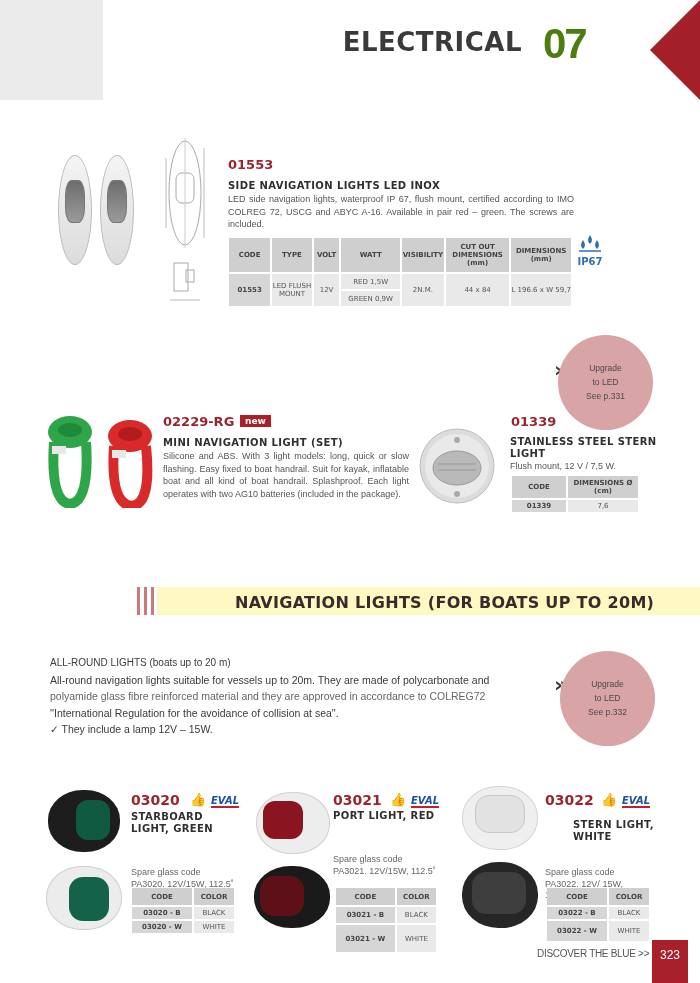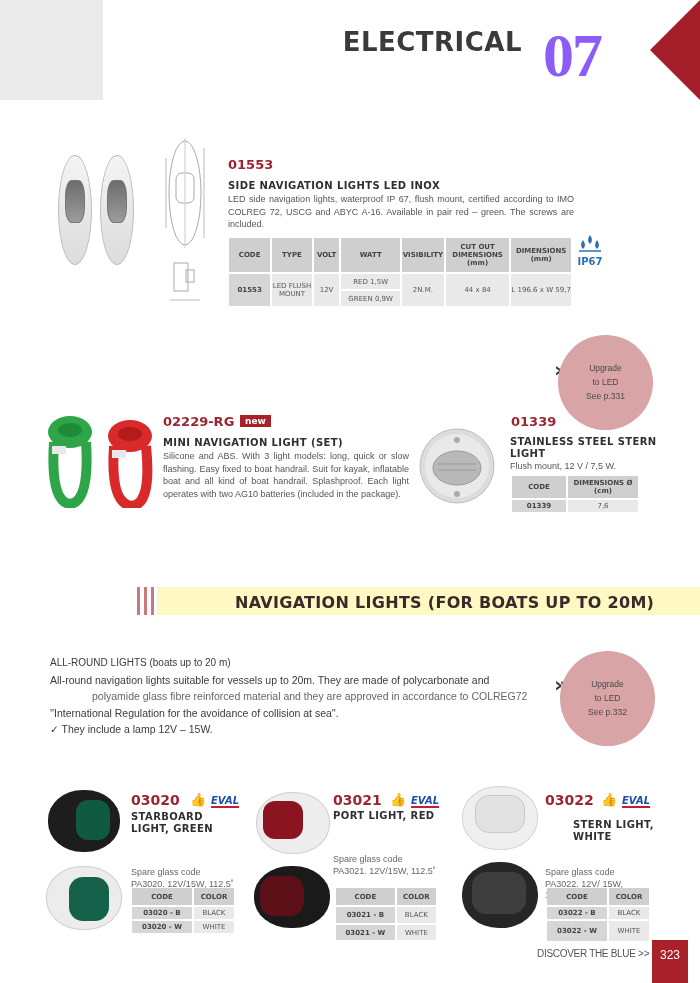--- a/index.html
+++ b/index.html
@@ -3,21 +3,21 @@
 <meta charset="utf-8">
 <style>
   * { box-sizing: border-box; margin: 0; padding: 0; }
   html, body { width: 700px; height: 983px; background: #ffffff; overflow: hidden; }
   body { position: relative; font-family: "Liberation Sans", sans-serif; color: #3a3a3a; }
 
   .grey-block { position: absolute; left: 0; top: 0; width: 103px; height: 100px; background: #ebebeb; }
   .hdr-title { position: absolute; right: 178px; top: 26px; text-align: right; color: #3a3a3a; font-family: "DejaVu Sans", sans-serif; }
   .hdr-title .l1 { font-size: 26px; font-weight: bold; letter-spacing: 0.5px; line-height: 32px; }
   .hdr-title .l2 { font-size: 27px; font-weight: normal; line-height: 32px; letter-spacing: 0.2px; }
-  .hdr-num { position: absolute; left: 543px; top: 20px; font-size: 62px; font-weight: bold; color: #8b5cf6; font-family: Liberation Serif, serif; letter-spacing: -2px; }
+  .hdr-num { position: absolute; left: 543px; top: 20px; font-size: 42px; font-weight: bold; color: #4d7c0f; font-family: Liberation Sans, sans-serif; letter-spacing: -2px; }
   .hdr-diamond { position: absolute; left: 650px; top: 0; width: 0; height: 0;
     border-top: 50px solid transparent; border-bottom: 50px solid transparent; border-right: 50px solid #a3202a; }
 
   .code { color: #9a2430; font-weight: bold; font-family: "DejaVu Sans", sans-serif; }
   .ptitle { font-weight: bold; font-family: "DejaVu Sans", sans-serif; color: #2f2f2f; letter-spacing: 0.4px; }
   .pdesc { color: #555; font-size: 9px; line-height: 12.5px; text-align: justify; }
 
   table.spec { border-collapse: separate; border-spacing: 2px; font-family: "DejaVu Sans", sans-serif; }
   table.spec th { background: #cfcfcf; color: #444; font-size: 7px; font-weight: bold; text-align: center; }
   table.spec td { background: #e9e9e9; color: #555; font-size: 7px; text-align: center; }
@@ -32,21 +32,21 @@
   .upgrade-arrow { position: absolute; font-size: 22px; font-weight: bold; color: #3a3a3a; font-family: "DejaVu Sans", sans-serif; letter-spacing: -6px; }
 
   .new-badge { position: absolute; background: #a8202a; color: #fff; font-size: 9px; font-weight: bold; padding: 1px 5px; font-family: "DejaVu Sans", sans-serif; }
 
   .section-bar { position: absolute; left: 134px; top: 587px; width: 566px; height: 28px; }
   .section-bar .stripe { position: absolute; top: 0; width: 3px; height: 28px; background: #c97a7c; }
   .section-bar .main { position: absolute; left: 23px; top: 0; right: 0; height: 28px; background: #fef9c3; }
   .section-bar .label { position: absolute; left: 78px; top: 6px; font-size: 16px; font-weight: bold; color: #3a2a2a; font-family: "DejaVu Sans", sans-serif; letter-spacing: 0.3px; }
 
   .intro { position: absolute; left: 50px; top: 655px; width: 495px; font-size: 10.5px; line-height: 16.5px; color: #3a3a3a; }
-  .intro .t2 { color: #666; margin-left: 42px; }
+  .intro .t2 { color: #666; }
 
   .nav-item .code { position: absolute; font-size: 14px; }
   .thumb { position: absolute; color: #a8202a; font-size: 13px; }
   .eval { position: absolute; font-size: 10px; font-weight: bold; color: #1e4fa8; font-family: "DejaVu Sans", sans-serif; font-style: italic; border-bottom: 2px solid #c02030; line-height: 11px; }
   .nav-title { position: absolute; font-size: 10px; line-height: 12px; }
   .nav-desc { position: absolute; font-size: 9px; line-height: 11.5px; color: #666; margin-top: 31px; }
   .lamp { position: absolute; border-radius: 48%; }
 
   .footer-text { position: absolute; left: 537px; top: 948px; font-size: 10px; color: #555; letter-spacing: -0.3px; }
   .footer-page { position: absolute; left: 652px; top: 940px; width: 36px; height: 43px; background: #a8202a; color: #fff; font-size: 12px; text-align: center; padding-top: 8px; }
@@ -255,21 +255,21 @@
   <table class="spec" style="position:absolute;left:334px;top:886px;width:104px;">
     <tbody>
         <tr style="height:17px;">
           <th>CODE</th>
           <th>COLOR</th>
         </tr>
     <tr style="height:16px;">
           <td class="c">03021 - B</td>
           <td>BLACK</td>
         </tr>
-    <tr style="height:15px;padding-left:30px;">
+    <tr style="height:27px;padding-left:30px;">
           <td class="c">03021 - W</td>
           <td>WHITE</td>
         </tr>
   </tbody>
     </table>
 </div>
 
 <div class="nav-item">
   <div class="lamp" style="left:462px;top:786px;width:76px;height:64px;background:#efefef;border:1px solid #d4d4d4;">
     <div style="position:absolute;left:12px;top:8px;width:50px;height:38px;border-radius:14px;background:#e2e2e2;border:1px solid #c8c8c8;"></div>

